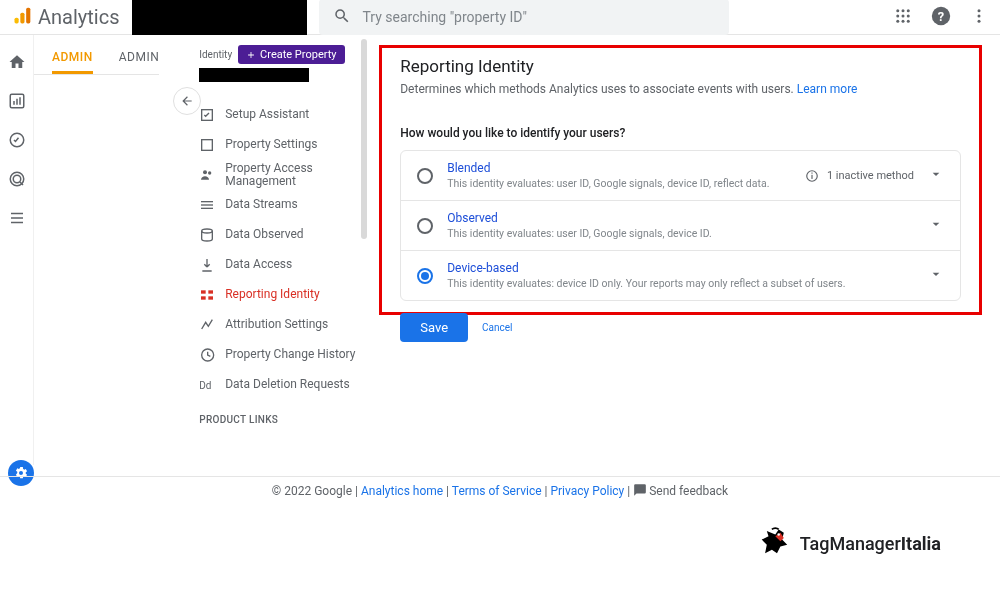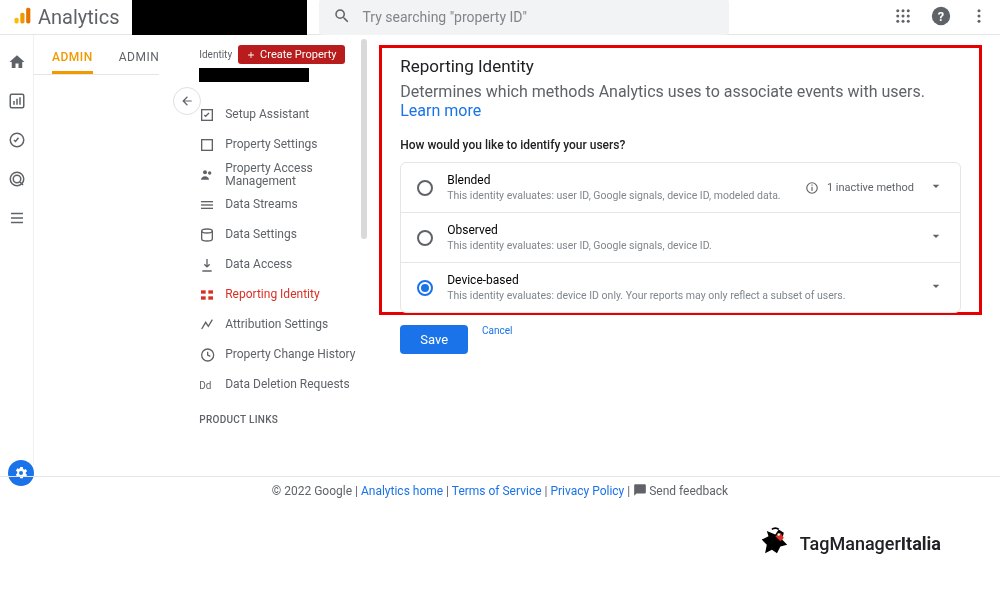--- a/index.html
+++ b/index.html
@@ -18,52 +18,52 @@
 .content{display:flex;height:430px}
 .railnav{width:34px;display:flex;flex-direction:column;align-items:center;padding-top:18px;gap:18px;border-right:1px solid #f0f0f0}
 .railnav svg{width:18px;height:18px;fill:#5f6368}
 .col{flex:1;display:flex;flex-direction:row;overflow:hidden}
 .tabs{display:flex;height:40px;align-items:end;border-bottom:1px solid #e5e5e5;padding-left:18px;gap:26px}
 .tab{font-size:12px;letter-spacing:.5px;color:#5f6368;padding-bottom:10px;cursor:pointer}
 .tab.active{color:#f29900;border-bottom:3px solid #f29900;padding-bottom:7px;font-weight:500}
 .body2{display:flex;flex:1;overflow:hidden}
 .propcol{width:208px;padding:10px 0 0 40px;position:relative}
 .prop-head{display:flex;align-items:center;gap:6px;font-size:10px;color:#5f6368;margin-bottom:4px}
-.create-btn{background:#b91c1c;color:#fff;border:none;border-radius:3px;font-size:11px;padding:3px 8px;display:flex;align-items:center;gap:4px;cursor:pointer}
+.create-btn{background:#4c1d95;color:#fff;border:none;border-radius:3px;font-size:11px;padding:3px 8px;display:flex;align-items:center;gap:4px;cursor:pointer}
 .create-btn svg{width:10px;height:10px;fill:#fff}
 .prop-name{height:14px;background:#000;width:110px;margin-bottom:8px;margin-left:0}
 .back-chip{position:absolute;left:14px;top:52px;width:28px;height:28px;background:#fff;border:1px solid #e0e0e0;border-radius:50%;display:flex;align-items:center;justify-content:center;cursor:pointer}
 .back-chip svg{width:14px;height:14px;fill:#5f6368}
 .menu{list-style:none;margin-top:18px}
 .menu li{display:flex;align-items:center;gap:10px;height:30px;font-size:12px;color:#5f6368;cursor:pointer}
 .menu li.sel{color:#d93025}
 .menu li svg{width:16px;height:16px;fill:#5f6368;flex-shrink:0}
 .menu li.sel svg{fill:#d93025}
 .menu li .mi-txt{line-height:1.1}
 .scrollbar{position:absolute;right:0;top:4px;width:6px;height:200px;background:#d9d9d9;border-radius:3px}
 .prod-links{font-size:10px;font-weight:500;letter-spacing:.3px;color:#5f6368;margin-top:14px}
 .main{flex:1;padding:10px 18px 0 12px;overflow:hidden}
 .redbox{border:3px solid #e80000;padding:8px 18px 14px 18px;height:270px}
 .h1{font-size:17px;font-weight:400;margin-bottom:6px}
-.sub{font-size:16px;color:#5f6368;margin-bottom:18px}
+.sub{font-size:12px;color:#5f6368;margin-bottom:30px}
 .sub a{color:#1a73e8;text-decoration:none}
 .q{font-size:12px;font-weight:500;margin-bottom:10px}
 .opts{border:1px solid #e5e5e5;border-radius:6px}
 .opt{display:flex;align-items:center;padding:10px 16px;border-bottom:1px solid #e5e5e5;gap:14px;cursor:pointer}
 .opt:last-child{border-bottom:none}
 .radio{width:16px;height:16px;border:2px solid #5f6368;border-radius:50%;flex-shrink:0;display:flex;align-items:center;justify-content:center}
 .radio.on{border-color:#1a73e8}
 .radio.on::after{content:"";width:8px;height:8px;background:#1a73e8;border-radius:50%}
 .opt-body{flex:1}
-.opt-title{font-size:12px;color:#000000}
+.opt-title{font-size:12px;color:#1d4ed8}
 .opt-desc{font-size:10.5px;color:#80868b;margin-top:2px}
 .opt-right{display:flex;gap:8px;font-size:11px;color:#5f6368}
 .opt-right svg{width:14px;height:14px;fill:#5f6368}
 .chev svg{width:16px;height:16px;fill:#5f6368}
-.btns{display:flex;gap:14px;margin-top:12px;}
+.btns{display:flex;gap:14px;margin-top:12px;align-items:center}
 .save{background:#1a73e8;color:#fff;border:none;border-radius:4px;font-size:13px;padding:7px 20px;cursor:pointer}
 .cancel{color:#1a73e8;font-size:10px;cursor:pointer}
 .footer{position:absolute;bottom:102px;left:0;right:0;text-align:center;font-size:12px;color:#5f6368;border-top:1px solid #e5e5e5;padding-top:6px}
 .footer a{color:#1a73e8;text-decoration:none}
 .fb-icon svg{width:14px;height:14px;fill:#5f6368;vertical-align:-2px;margin-right:2px}
 .gear-fab{position:absolute;left:8px;bottom:114px;width:26px;height:26px;background:#1a73e8;border-radius:50%;display:flex;align-items:center;justify-content:center;cursor:pointer}
 .gear-fab svg{width:16px;height:16px;fill:#fff}
 .brand{position:absolute;right:59px;bottom:40px;display:flex;align-items:center;gap:6px}
 .brand svg{width:34px;height:34px}
 .brand-text{font-size:18px;font-weight:500}
@@ -196,21 +196,21 @@
                 <rect x="3" y="11" width="18" height="2"></rect>
                 <rect x="3" y="16" width="18" height="2"></rect>
               </svg>
               <span class="mi-txt">Data Streams</span>
             </li>
           <li>
               <svg viewBox="0 0 24 24">
                 <ellipse cx="12" cy="6" rx="8" ry="3" fill="none" stroke="#5f6368" stroke-width="2"></ellipse>
                 <path d="M4 6v12c0 1.7 3.6 3 8 3s8-1.3 8-3V6" fill="none" stroke="#5f6368" stroke-width="2"></path>
               </svg>
-              <span class="mi-txt">Data Settings</span>
+              <span class="mi-txt">Data Observed</span>
             </li>
           <li>
               <svg viewBox="0 0 24 24">
                 <path d="M12 3v12m0 0l-4-4m4 4l4-4M5 21h14" fill="none" stroke="#5f6368" stroke-width="2"></path>
               </svg>
               <span class="mi-txt">Data Access</span>
             </li>
           <li class="sel">
               <svg viewBox="0 0 24 24">
                 <rect x="3" y="5" width="7" height="5"></rect>
@@ -246,21 +246,21 @@
           <div class="sub">
             <span>Determines which methods Analytics uses to associate events with users. </span>
             <a href="#">Learn more</a>
           </div>
           <div class="q">How would you like to identify your users?</div>
           <div class="opts">
             <div class="opt">
               <div class="radio"></div>
               <div class="opt-body">
                 <div class="opt-title">Blended</div>
-                <div class="opt-desc">This identity evaluates: user ID, Google signals, device ID, modeled data.</div>
+                <div class="opt-desc">This identity evaluates: user ID, Google signals, device ID, reflect data.</div>
               </div>
               <div class="opt-right">
                 <svg viewBox="0 0 24 24">
                     <circle cx="12" cy="12" r="9" fill="none" stroke="#5f6368" stroke-width="2"></circle>
                     <rect x="11" y="10" width="2" height="7"></rect>
                     <rect x="11" y="6" width="2" height="2"></rect>
                   </svg>
                 <span>1 inactive method</span>
               </div>
               <span class="chev"><svg viewBox="0 0 24 24">

